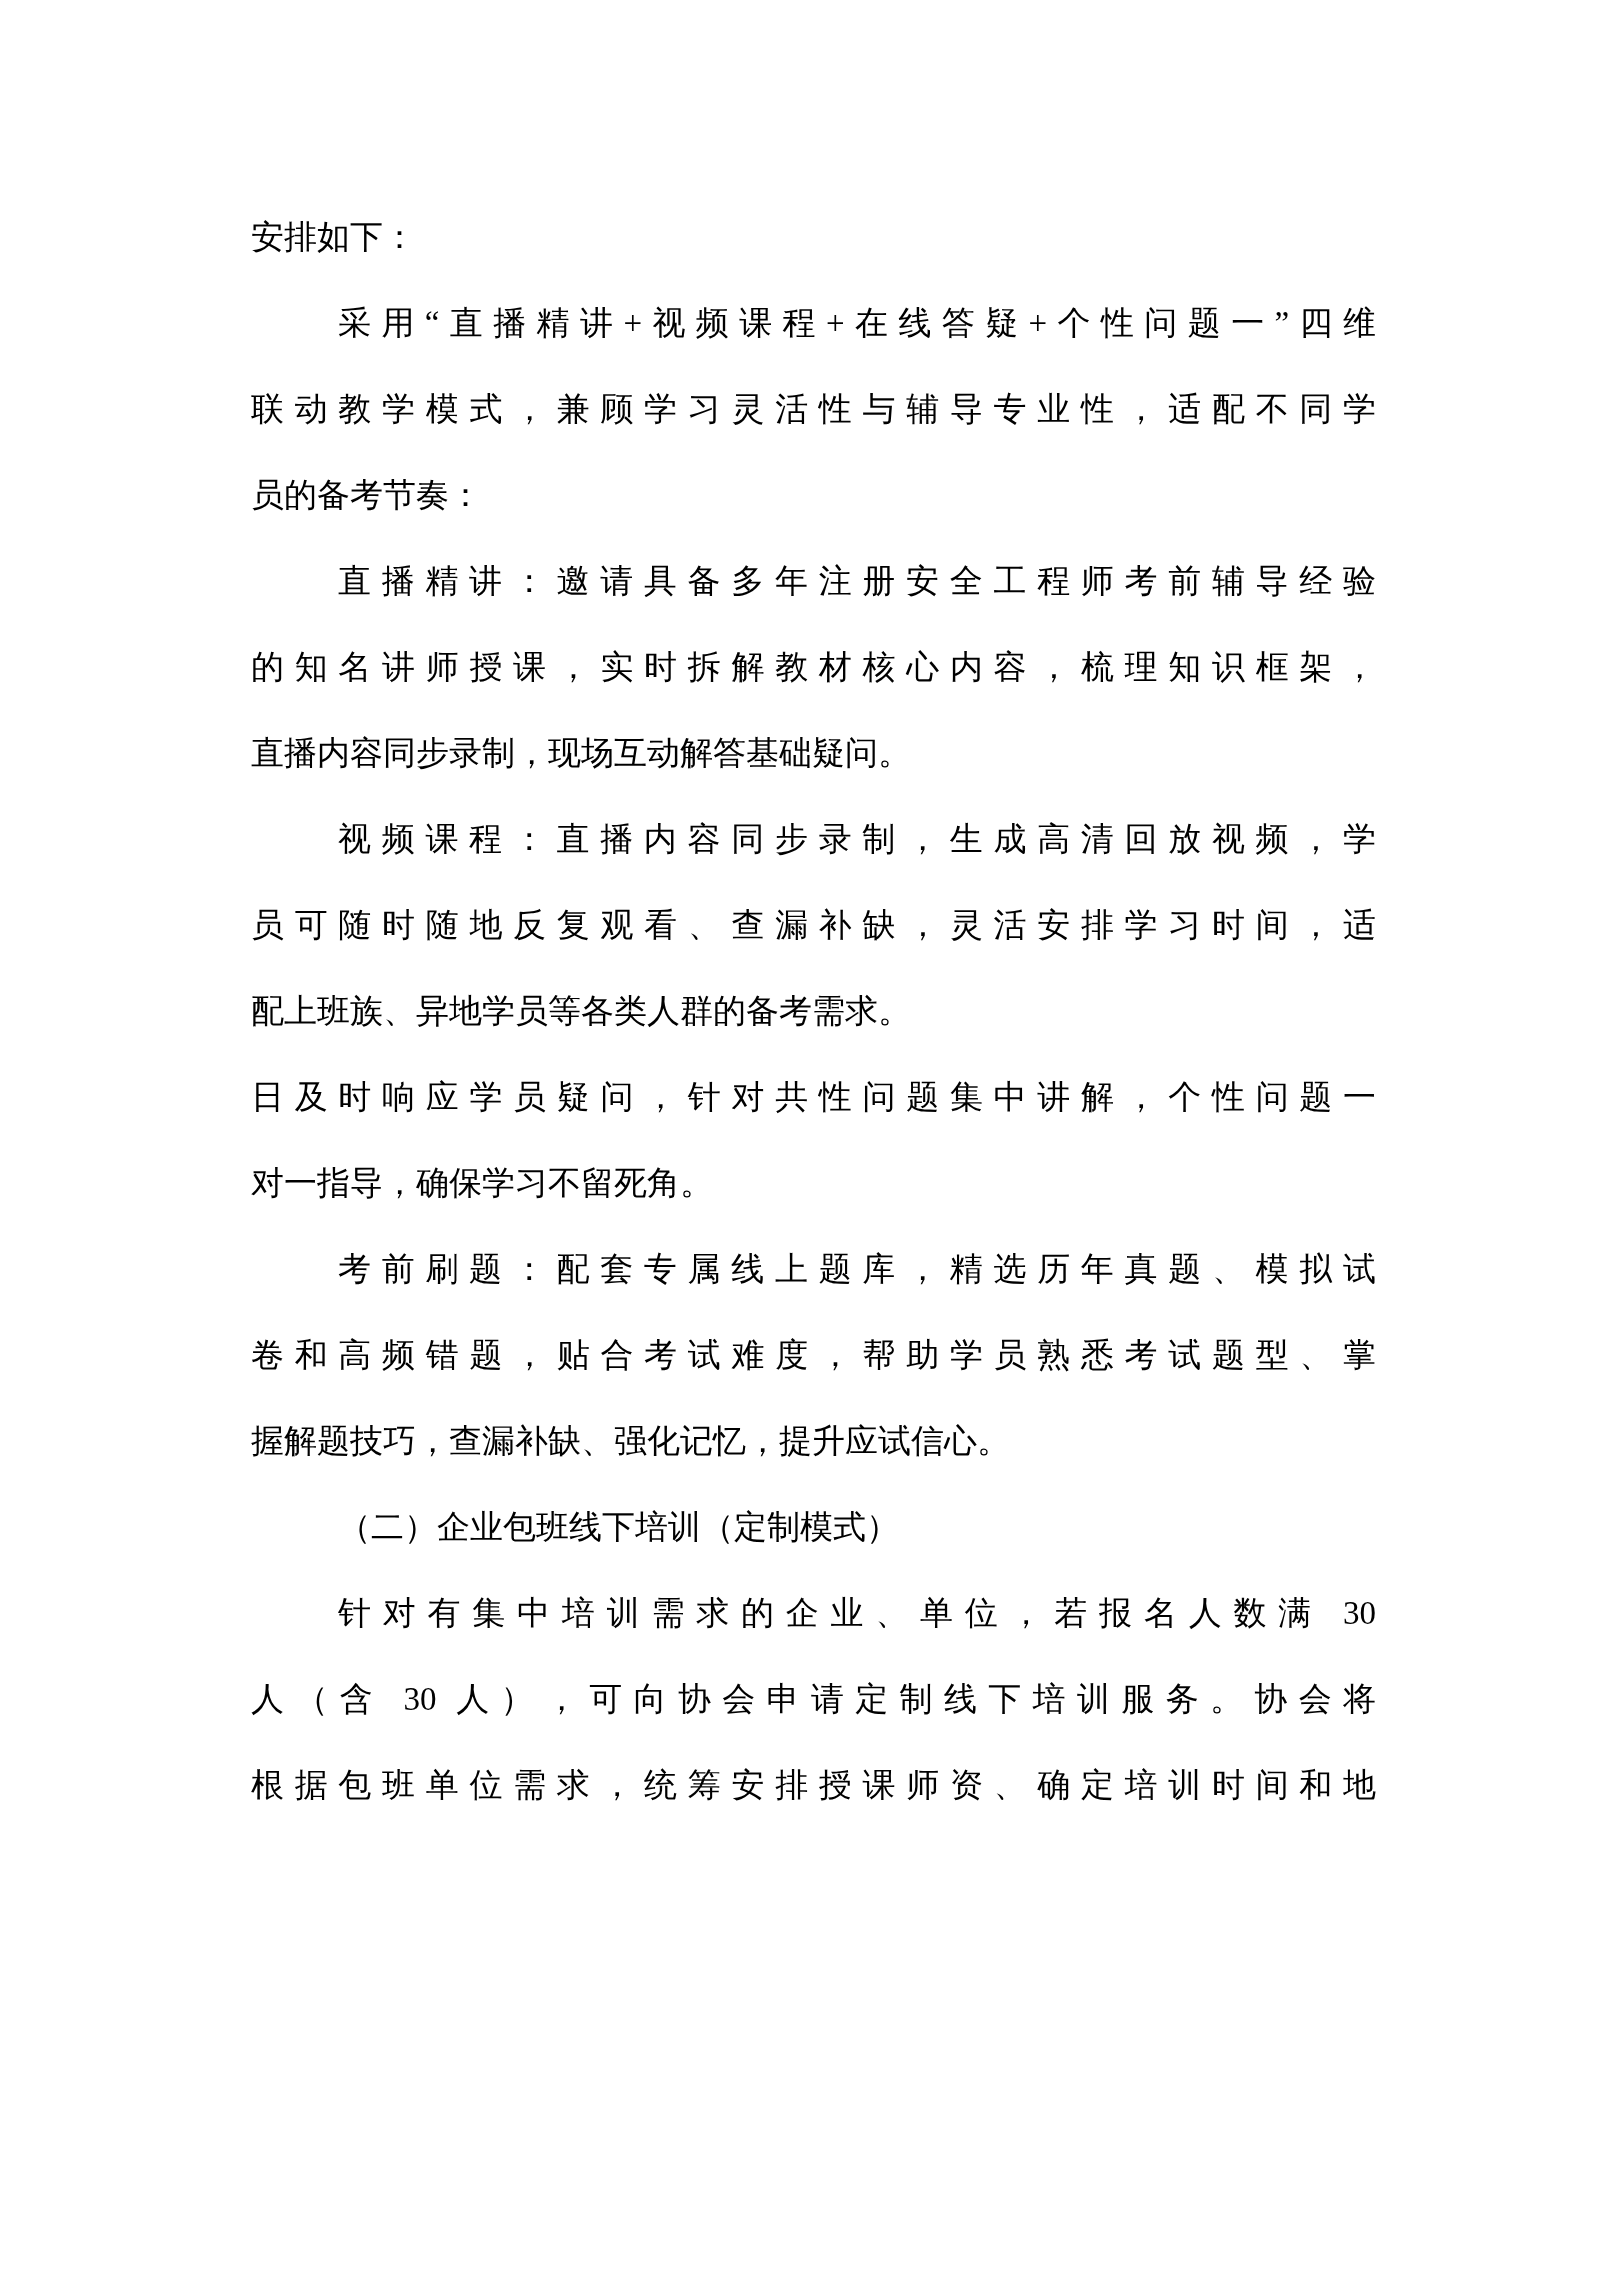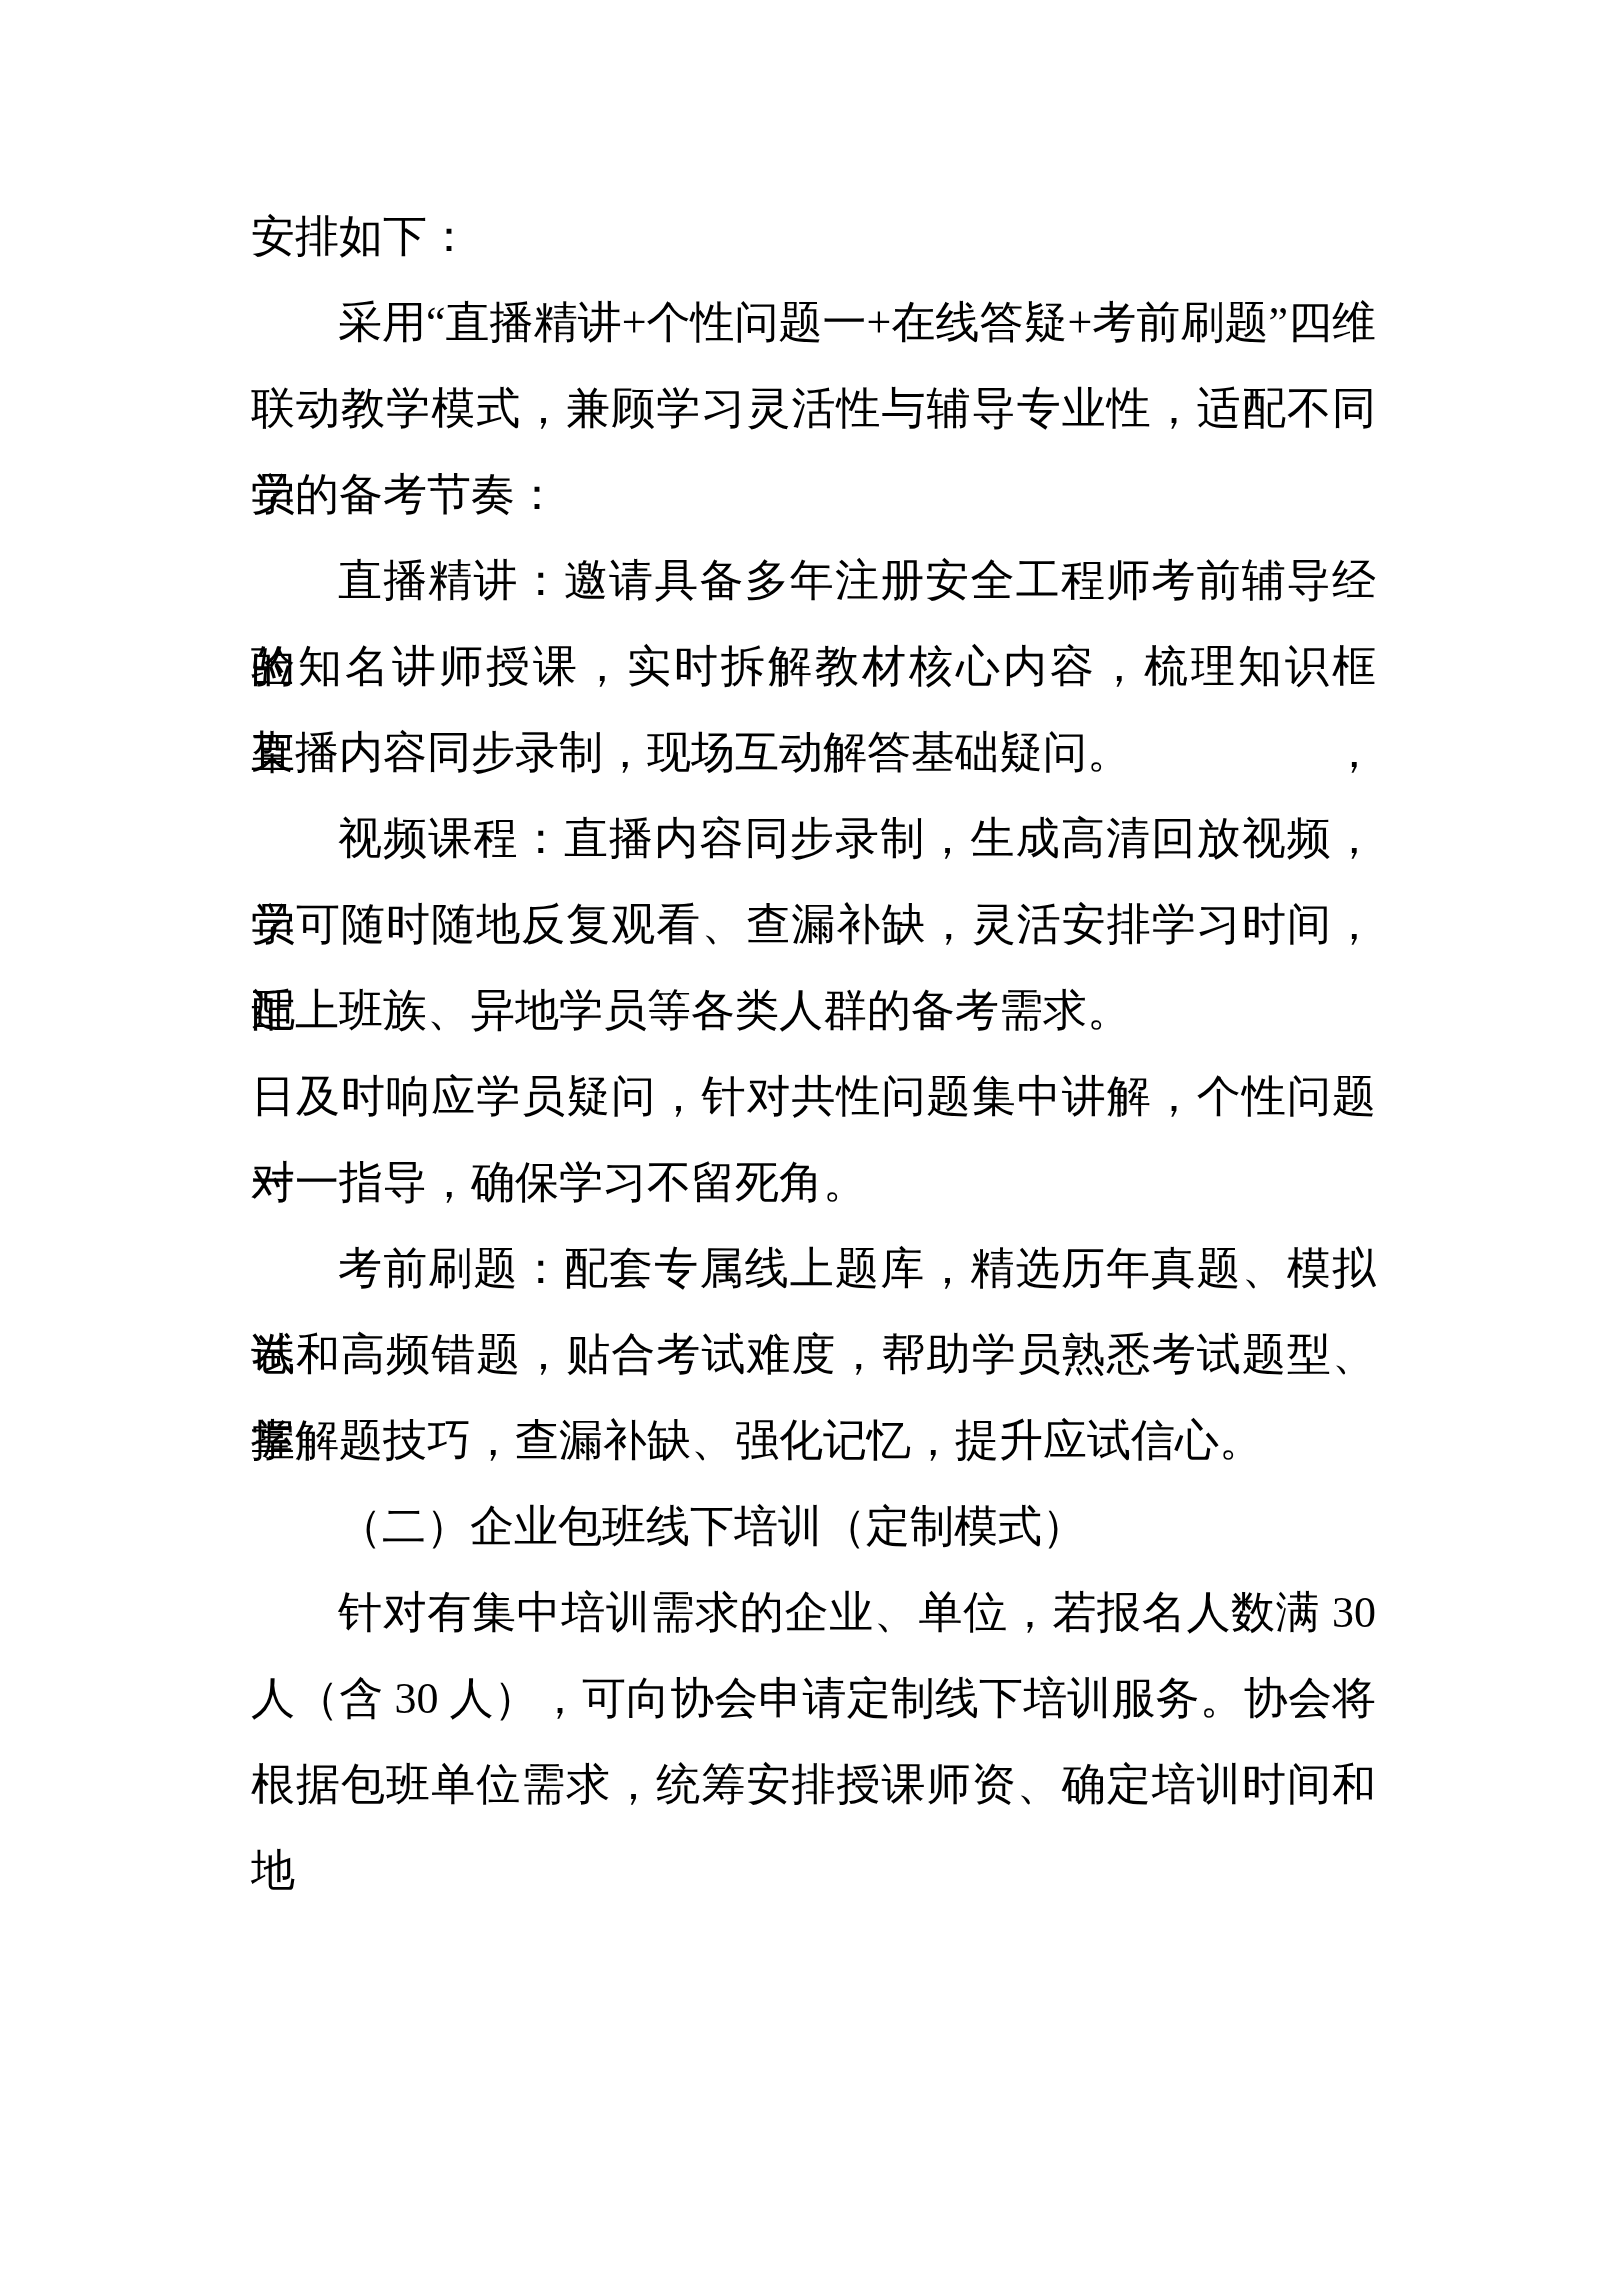--- a/index.html
+++ b/index.html
@@ -14,21 +14,21 @@
     background: #ffffff;
     overflow: hidden;
     font-family: "Liberation Serif", serif;
     color: #000000;
   }
   .text-block {
     position: absolute;
     left: 251px;
     top: 194px;
     width: 1125px;
-    font-size: 44px;
+    font-size: 33px;
     line-height: 86px;
     font-weight: normal;
     letter-spacing: 0;
   }
   .l {
     height: 86px;
     text-align: left;
   }
   
   .l.just {
@@ -40,21 +40,21 @@
   .l.ind {
     text-indent: 87px;
   }
 </style>
 </head>
 <body>
 
 <div class="page">
   <div class="text-block">
       <div class="l">安排如下：</div>
-      <div class="l ind just">采用“直播精讲+个性问题一+在线答疑+考前刷题”四维</div>
+      <div class="l ind just">采用“直播精讲+视频课程+在线答疑+个性问题一”四维</div>
       <div class="l just">联动教学模式，兼顾学习灵活性与辅导专业性，适配不同学</div>
       <div class="l">员的备考节奏：</div>
       <div class="l ind just">直播精讲：邀请具备多年注册安全工程师考前辅导经验</div>
       <div class="l just">的知名讲师授课，实时拆解教材核心内容，梳理知识框架，</div>
       <div class="l">直播内容同步录制，现场互动解答基础疑问。</div>
       <div class="l ind just">视频课程：直播内容同步录制，生成高清回放视频，学</div>
       <div class="l just">员可随时随地反复观看、查漏补缺，灵活安排学习时间，适</div>
       <div class="l">配上班族、异地学员等各类人群的备考需求。</div>
       <div class="l just">日及时响应学员疑问，针对共性问题集中讲解，个性问题一</div>
       <div class="l">对一指导，确保学习不留死角。</div>

